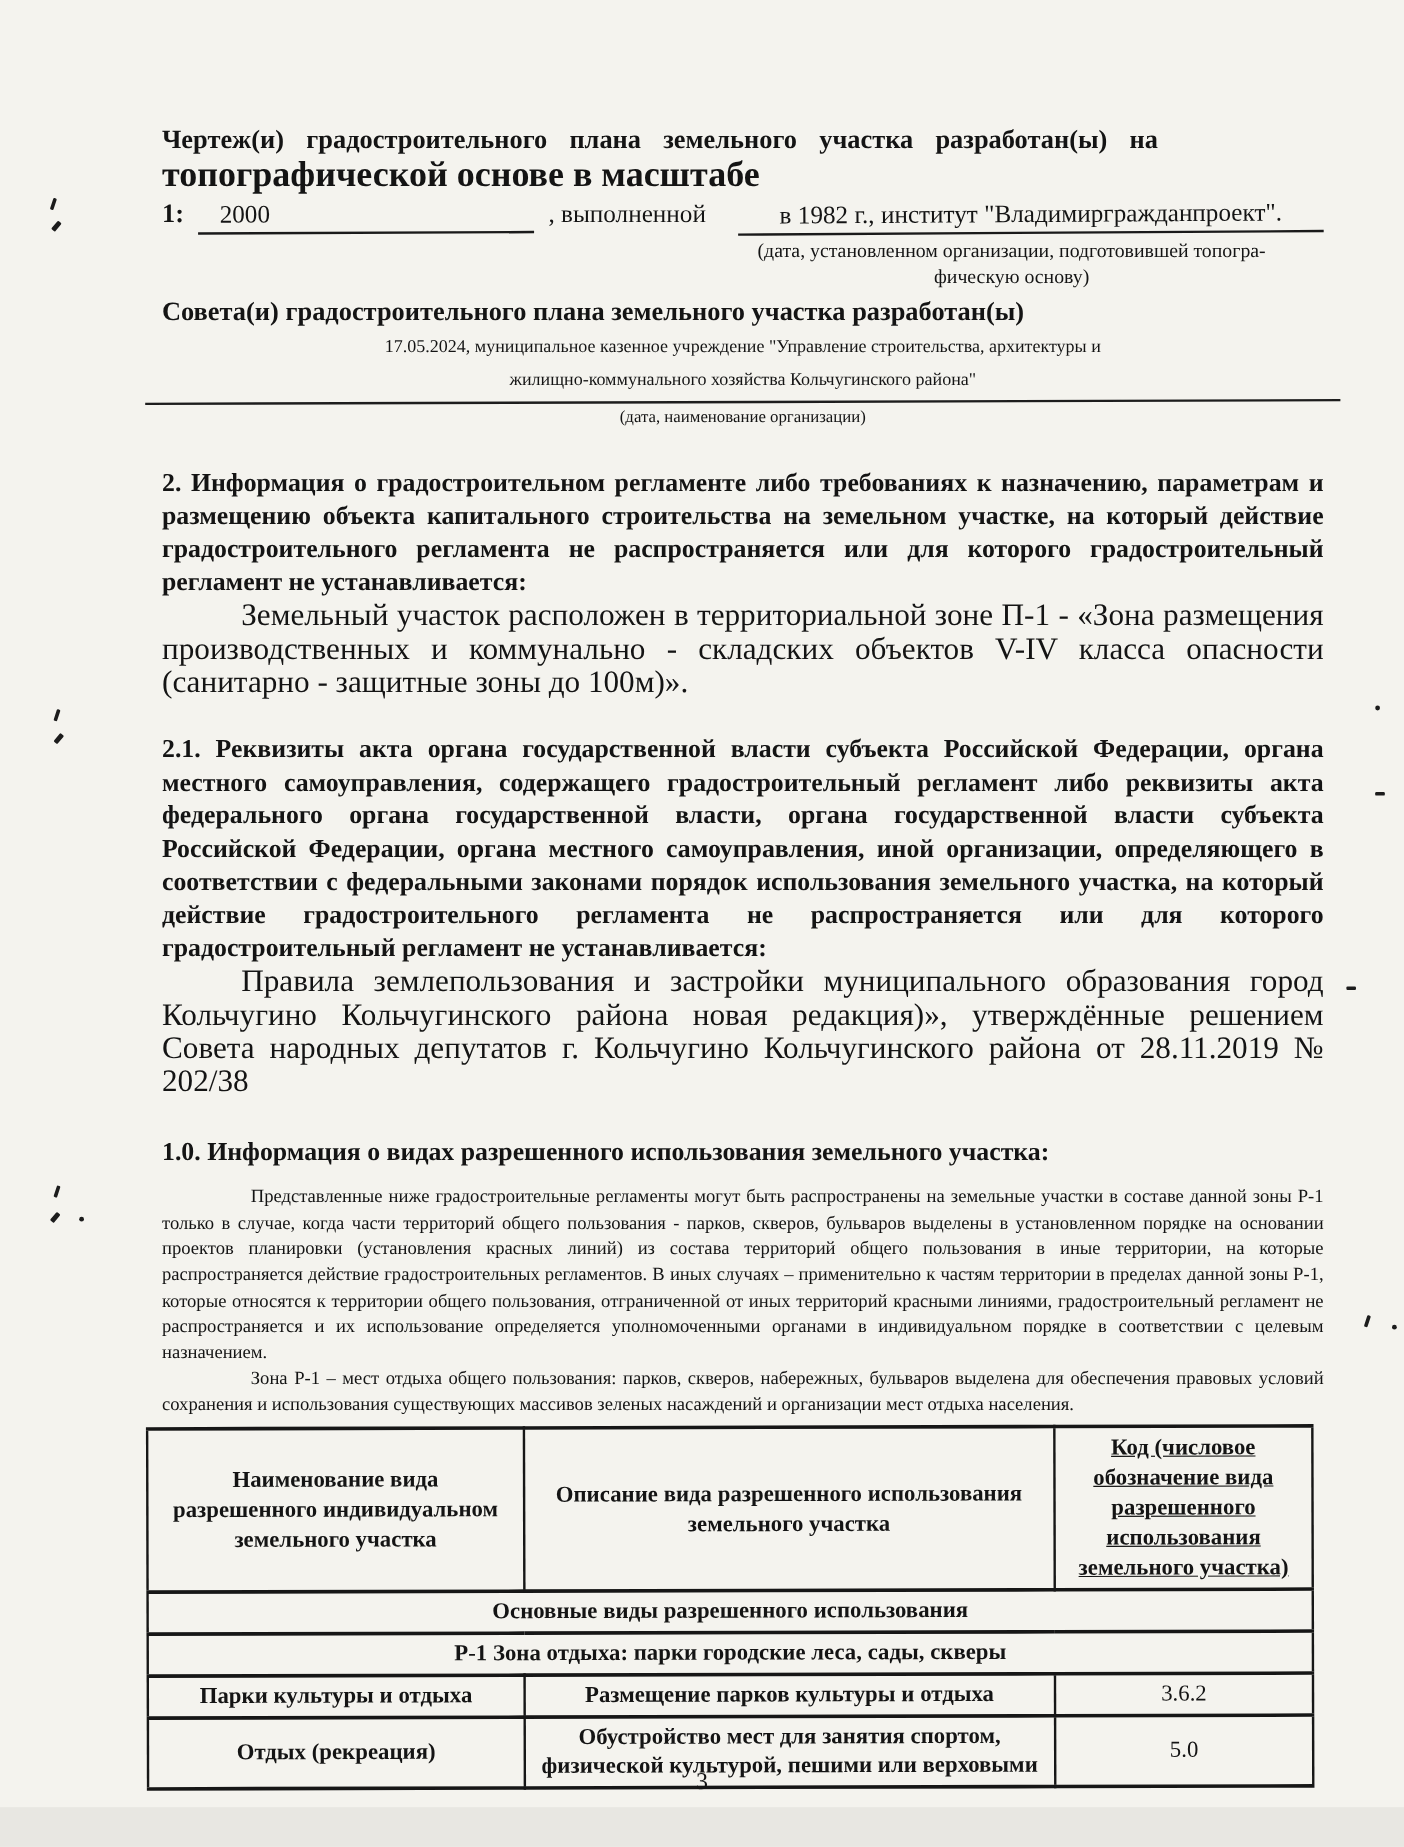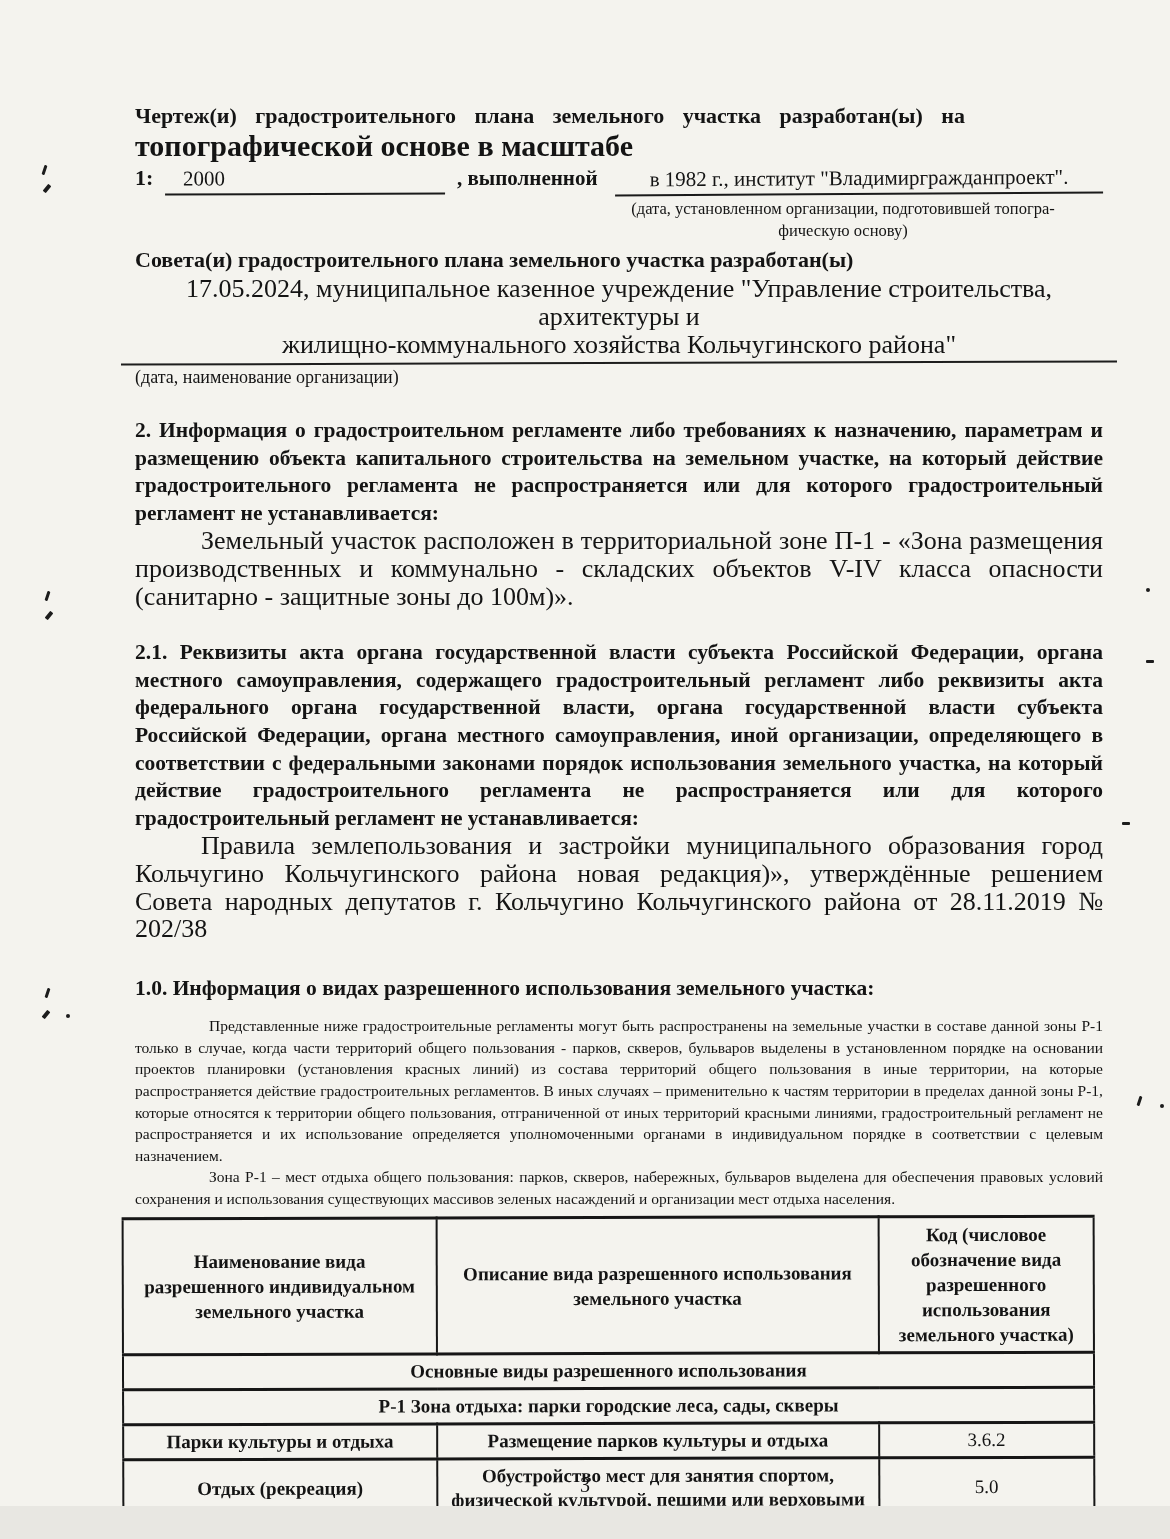--- a/index.html
+++ b/index.html
@@ -20,30 +20,30 @@
   }
   
   .t1{font-weight:700;font-size:22px;line-height:30px;text-align:justify;text-align-last:justify;width:830px;}
   .t1b{font-weight:700;font-size:30px;line-height:30px;}
   .scale-row{display:flex;align-items:baseline;font-size:21px;line-height:30px;margin-top:2px;}
   .scale-prefix{font-weight:700;font-size:22px;flex:0 0 30px;}
   .scale-value{
     flex:0 0 262px;border-bottom:2.5px solid #1a1a1a;padding-left:18px;
     transform:rotate(-0.25deg);
   }
-  .made-by-label{font-weight:700;font-size:21px;margin-left:12px;white-space:nowrap;text-align:center;}
+  .made-by-label{font-weight:400;font-size:21px;margin-left:12px;white-space:nowrap;text-align:center;}
   .made-by-value{
     margin-left:auto;flex:0 0 488px;border-bottom:2.5px solid #1a1a1a;
     text-align:center;white-space:nowrap;transform:rotate(-0.35deg);
   }
   .cap-right{width:520px;margin-left:auto;text-align:center;font-size:16.5px;line-height:22px;margin-top:3px;}
   .t2{font-weight:700;font-size:22px;line-height:30px;margin-top:3px;}
-  .org-line{text-align:center;font-size:26px;line-height:28px;}
+  .org-line{text-align:center;font-size:15px;line-height:28px;}
   .org-underline{height:0;border-bottom:2.5px solid #1d1d1d;margin:3px -14px 0 -14px;transform:rotate(-0.18deg);}
-  .cap-center{text-align:left;font-size:18px;line-height:22px;margin-top:2px;}
+  .cap-center{text-align:center;font-size:14px;line-height:22px;margin-top:2px;}
   
   .h{font-weight:700;font-size:21.5px;line-height:27.6px;text-align:justify;}
   .p{font-size:26px;line-height:27.6px;text-align:justify;text-indent:66px;}
   .sec2-h{margin-top:29px;}
   .sec21-h{margin-top:29px;}
   .sec22-h{margin-top:32px;text-align:left;}
   .small{font-size:15.5px;line-height:21.6px;text-align:justify;text-indent:74px;}
   .small-first{margin-top:13px;}
   
   table.vri{
@@ -56,21 +56,21 @@
     padding:4px 10px;
   }
   table.vri tr{border-top:3px solid #161616;border-bottom:3px solid #161616;}
   table.vri th{font-weight:700;line-height:25px;}
   .col-name{width:298px;}
   .col-desc{width:433px;}
   .col-code{width:196px;}
   .group-cell{font-weight:700;padding:3px 8px;}
   .cell-name,.cell-desc{font-weight:700;}
   .cell-code{font-weight:400;}
-  th.col-code{line-height:26px;}
+  th.col-code{line-height:26px;text-decoration:underline;}
   
   .page-number{position:absolute;left:0;right:0;top:1474px;text-align:center;font-size:20px;}
   .artifact{position:absolute;background:#1c1c1c;border-radius:1px;}
   .m-apos{width:3px;height:10px;transform:rotate(18deg);}
   .m-apos2{width:4px;height:9px;transform:rotate(40deg);}
   .m-dot{width:4px;height:4px;border-radius:50%;}
   .m-dash{width:8px;height:3px;}
   .bottom-edge{
     position:absolute;left:180px;right:60px;top:1522px;height:0;
     border-top:1.5px dashed #d4d2ca;

